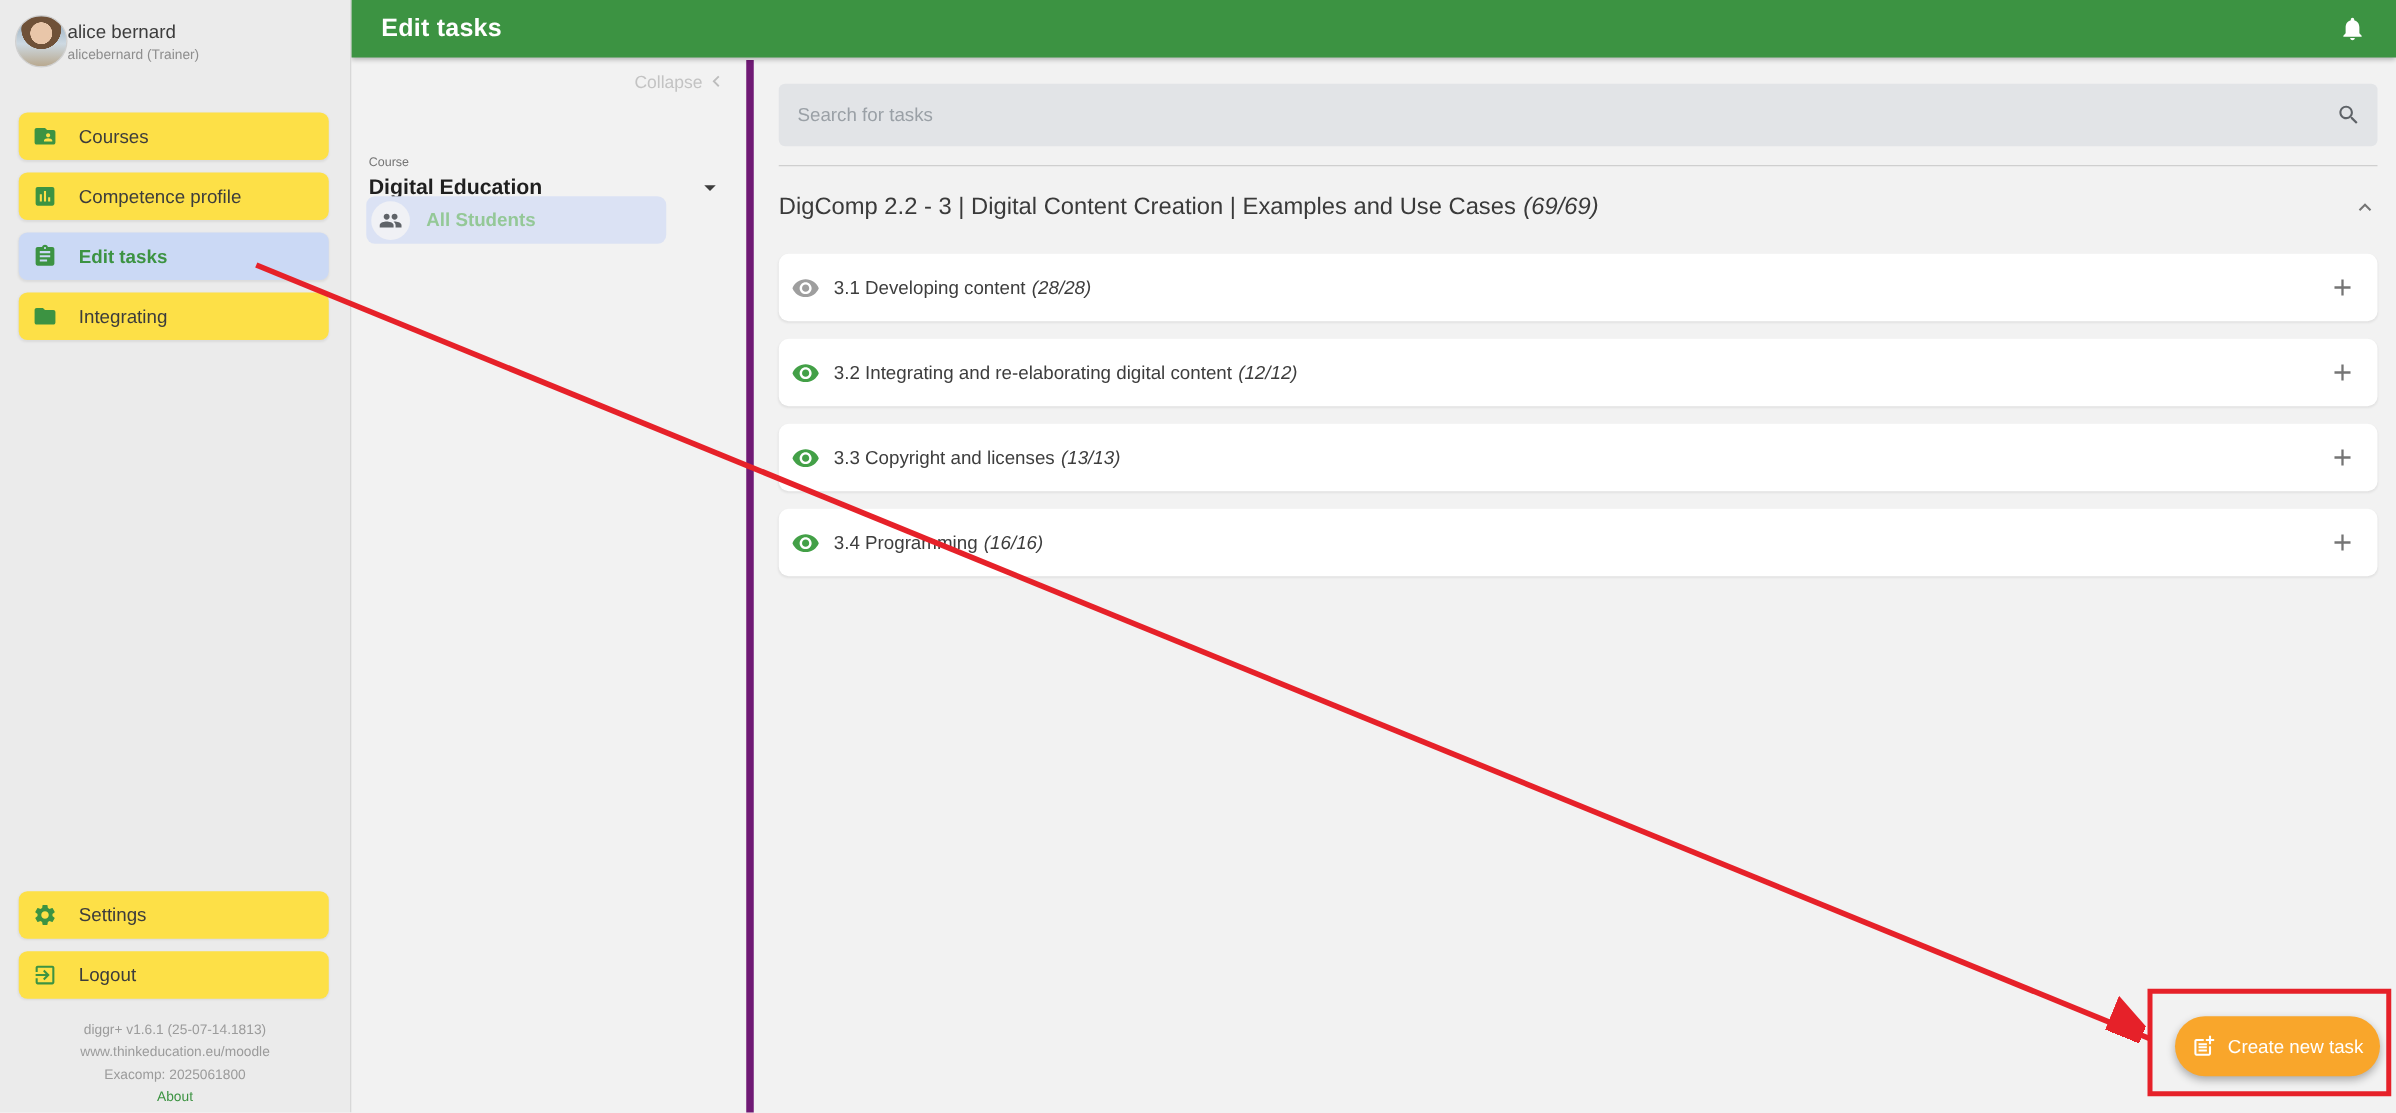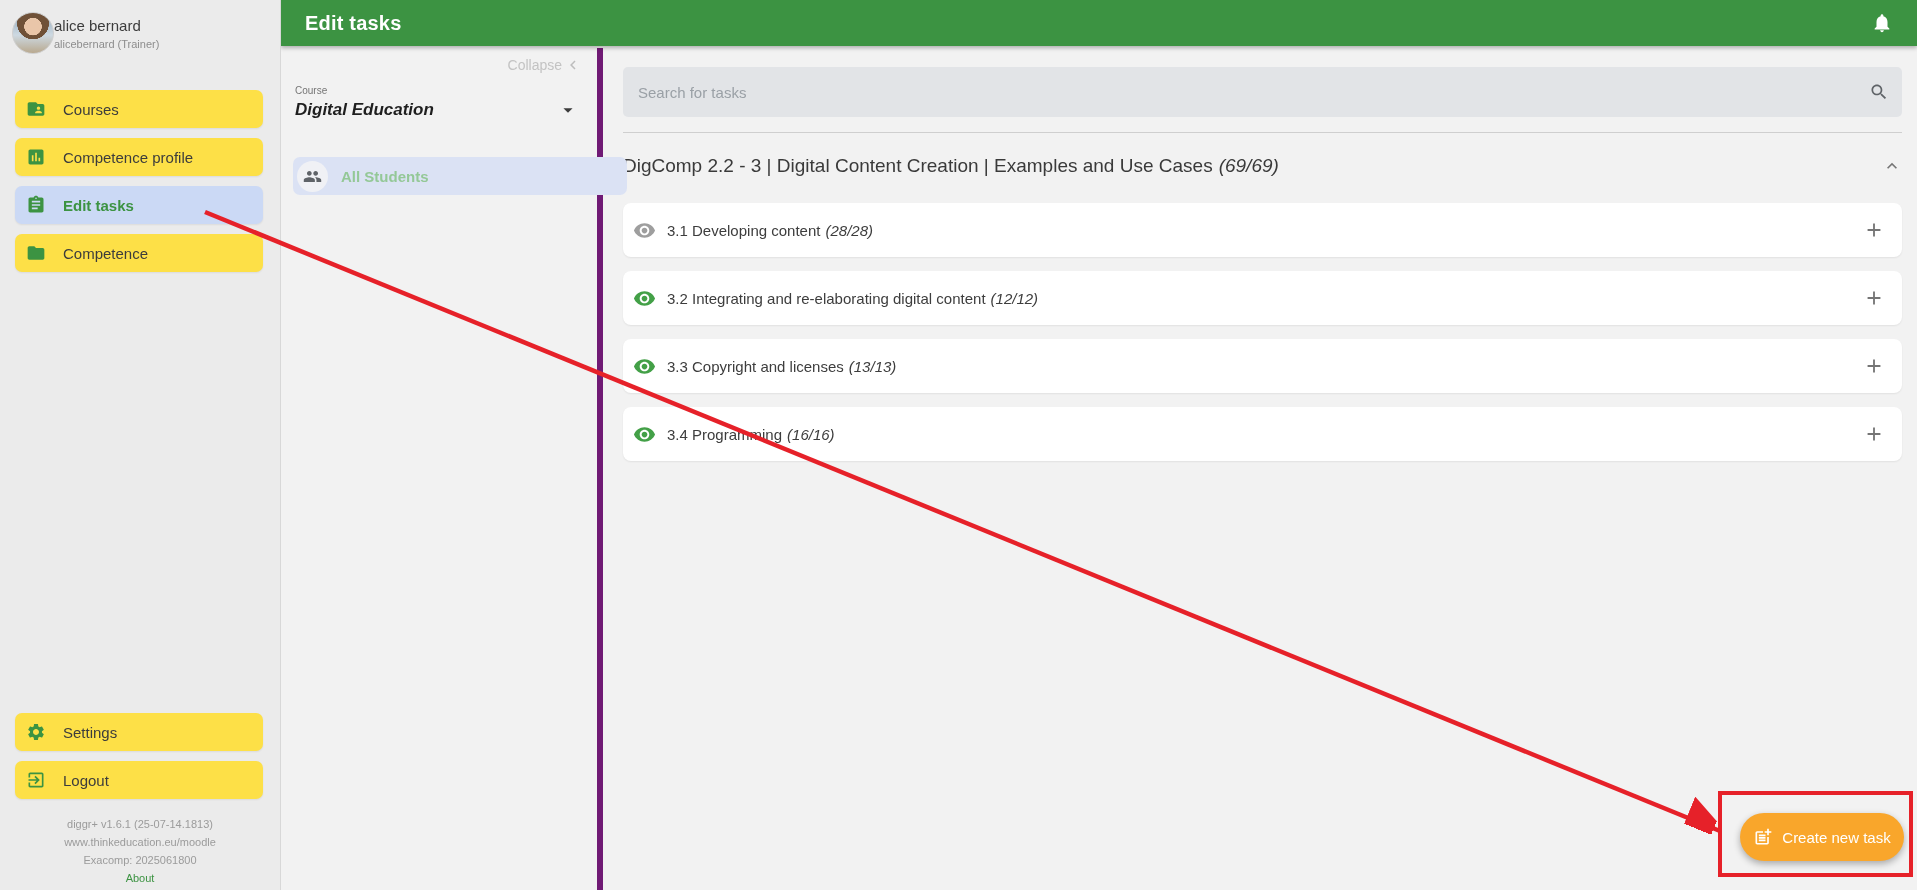--- a/index.html
+++ b/index.html
@@ -70,26 +70,26 @@
   .course-panel{
     position:absolute;left:281px;top:48px;width:322px;height:844px;
     background:#f2f2f2;border-right:6px solid #701a75;z-index:2;
   }
   .collapse-row{
     position:absolute;top:8px;right:15px;display:flex;align-items:center;gap:2px;
     color:#c3c3c3;font-size:14px;cursor:pointer;
   }
   .collapse-row svg{width:18px;height:18px;fill:#bdbdbd;display:block;}
   .course-select{position:absolute;top:37px;left:14px;right:18px;cursor:pointer;}
-  .course-label{font-size:10px;color:#757575;}
-  .course-name-row{display:flex;justify-content:space-between;align-items:center;margin-top:3px;font-style:italic;}
+  .course-label{font-size:10px;color:#757575;margin-top:40px;}
+  .course-name-row{display:flex;justify-content:space-between;align-items:center;margin-top:3px;}
   .course-name{font-size:17px;font-weight:bold;color:#1f1f1f;}
   .caret svg{width:22px;height:22px;fill:#3c3c3c;display:block;}
   .students-filter{
-    position:absolute;top:109px;left:12px;width:334px;height:38px;
+    position:absolute;top:109px;left:12px;width:240px;height:38px;
     background:var(--filter-bg);border-radius:7px;display:flex;align-items:center;
     padding-left:4px;cursor:pointer;
   }
   .filter-avatar{
     width:31px;height:31px;border-radius:50%;background:#f0f1f5;
     display:flex;align-items:center;justify-content:center;color:#5f6368;
   }
   .filter-avatar svg{width:19px;height:19px;fill:currentColor;display:block;}
   .filter-label{margin-left:13px;font-size:15px;font-weight:bold;color:var(--filter-text);}
 
@@ -178,21 +178,21 @@
           </svg>
         </span>
       <span class="label">Edit tasks</span>
     </div>
     <div class="nav-item">
       <span class="icon">
           <svg viewBox="0 0 24 24">
             <path d="M10 4H4c-1.1 0-1.99.9-1.99 2L2 18c0 1.1.9 2 2 2h16c1.1 0 2-.9 2-2V8c0-1.1-.9-2-2-2h-8l-2-2z"></path>
           </svg>
         </span>
-      <span class="label">Competence</span>
+      <span class="label">Integrating</span>
     </div>
   </nav>
 
   <nav class="nav" id="nav-bottom">
     <div class="nav-item">
       <span class="icon">
           <svg viewBox="0 0 24 24">
             <path d="M19.14 12.94c.04-.3.06-.61.06-.94 0-.32-.02-.64-.07-.94l2.03-1.58c.18-.14.23-.41.12-.61l-1.92-3.32c-.12-.22-.37-.29-.59-.22l-2.39.96c-.5-.38-1.03-.7-1.62-.94l-.36-2.54c-.04-.24-.24-.41-.48-.41h-3.84c-.24 0-.43.17-.47.41l-.36 2.54c-.59.24-1.13.57-1.62.94l-2.39-.96c-.22-.08-.47 0-.59.22L2.74 8.87c-.12.21-.08.47.12.61l2.03 1.58c-.05.3-.09.63-.09.94s.02.64.07.94l-2.03 1.58c-.18.14-.23.41-.12.61l1.92 3.32c.12.22.37.29.59.22l2.39-.96c.5.38 1.03.7 1.62.94l.36 2.54c.05.24.24.41.48.41h3.84c.24 0 .44-.17.47-.41l.36-2.54c.59-.24 1.13-.56 1.62-.94l2.39.96c.22.08.47 0 .59-.22l1.92-3.32c.12-.22.07-.47-.12-.61l-2.01-1.58zM12 15.6c-1.98 0-3.6-1.62-3.6-3.6s1.62-3.6 3.6-3.6 3.6 1.62 3.6 3.6-1.62 3.6-3.6 3.6z"></path>
           </svg>
         </span>

